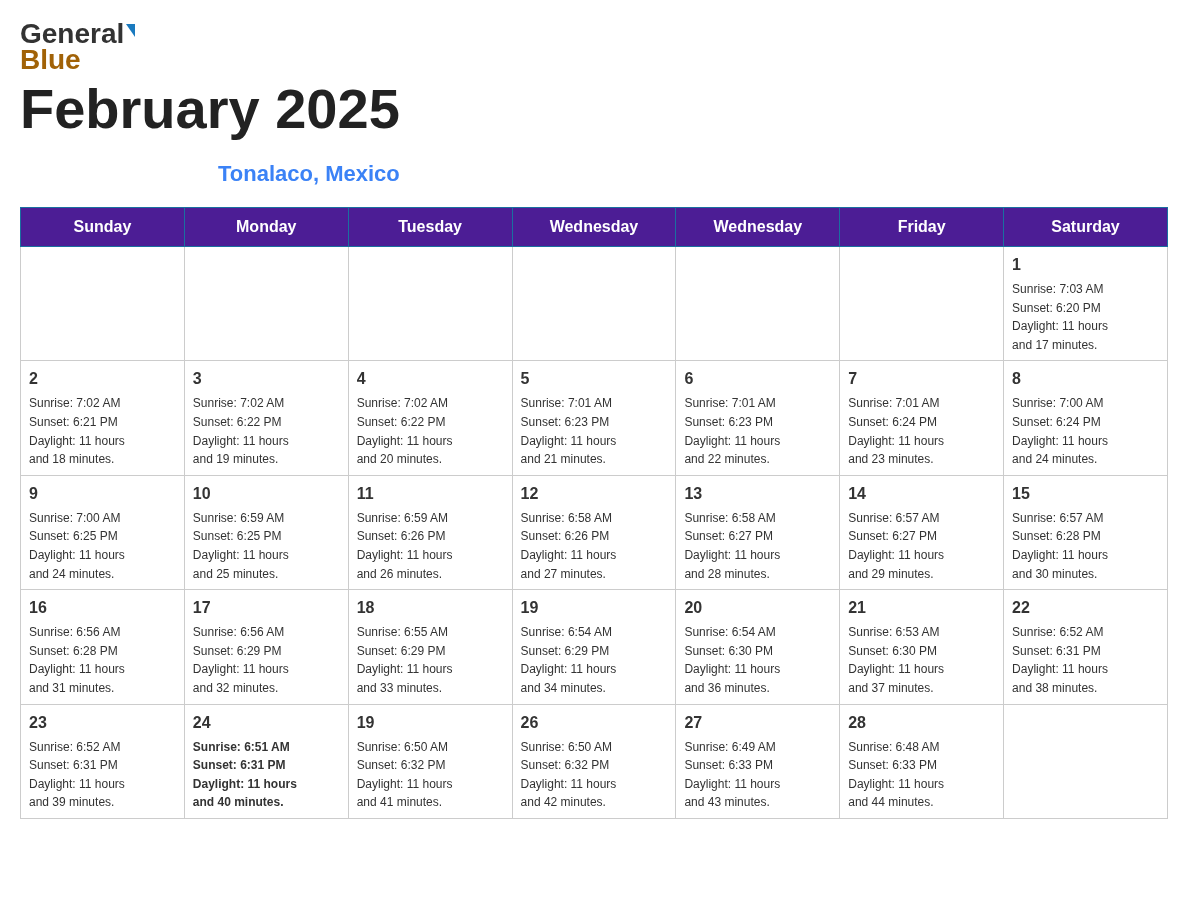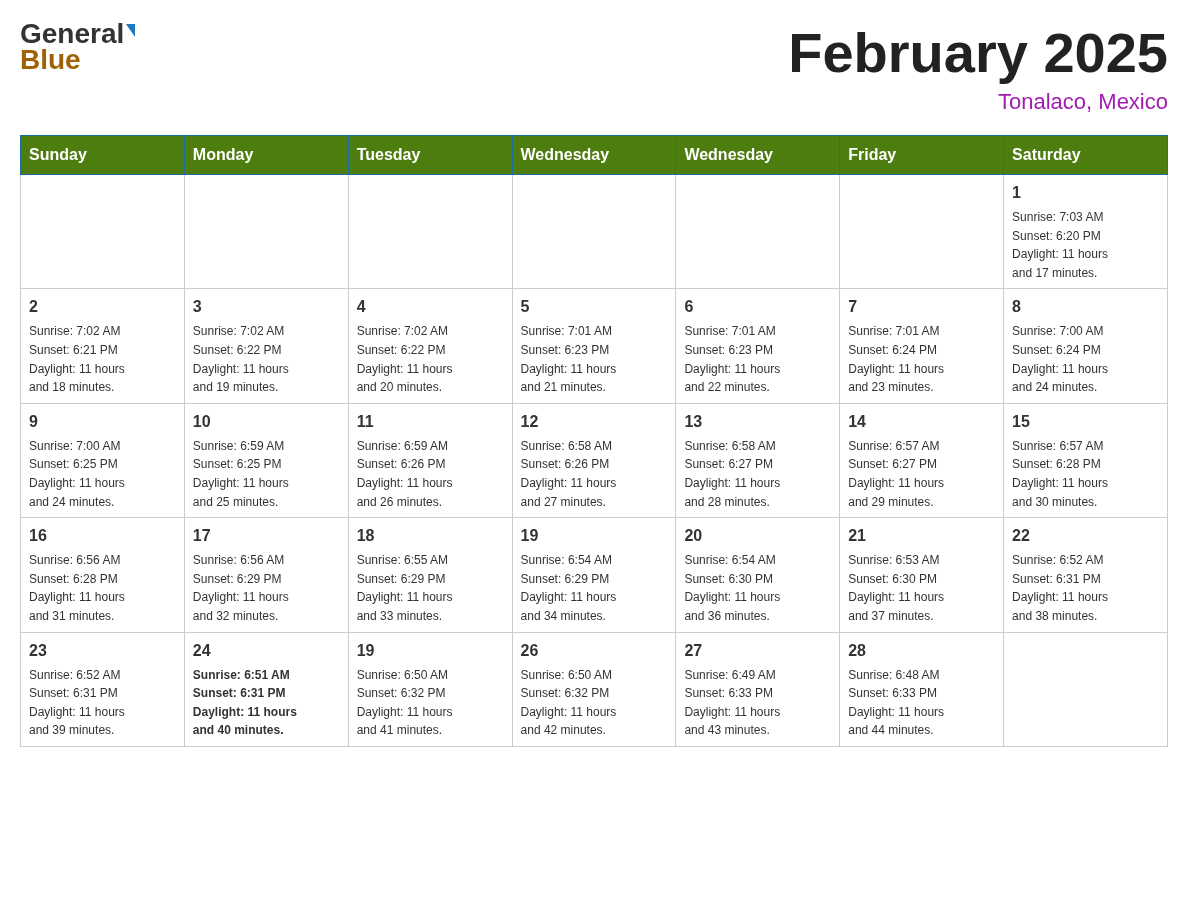--- a/index.html
+++ b/index.html
@@ -9,20 +9,21 @@
       color: #333;
       padding: 20px;
       width: 1188px;
       min-height: 918px;
     }
     .header {
       display: flex;
       justify-content: space-between;
       align-items: flex-start;
       margin-bottom: 20px;
+      flex-direction: column;
     }
     .logo {
       display: flex;
       flex-direction: column;
       align-items: flex-start;
     }
     .logo-text {
       font-size: 28px;
       font-weight: bold;
       color: #333;
@@ -38,35 +39,36 @@
     .title-section {
       text-align: right;
     }
     .month-title {
       font-size: 56px;
       font-weight: bold;
       color: #222;
     }
     .location {
       font-size: 22px;
-      color: #a21caf;
-      margin-top: 4px;
+      color: #3b82f6;
+      margin-top: 20px;
+      font-weight: bold;
     }
     .calendar {
       width: 100%;
       border-collapse: collapse;
       border: 1px solid #ccc;
     }
     .calendar th {
-      background: #4d7c0f;
+      background: #4c1d95;
       color: #fff;
       font-size: 16px;
       font-weight: bold;
       padding: 10px 8px;
-      text-align: left;
+      text-align: center;
       border: 1px solid #1a6fa0;
     }
     .calendar td {
       width: calc(100% / 7);
       vertical-align: top;
       padding: 6px 8px;
       border: 1px solid #ccc;
       font-size: 12.5px;
       line-height: 1.5;
       height: 110px;

